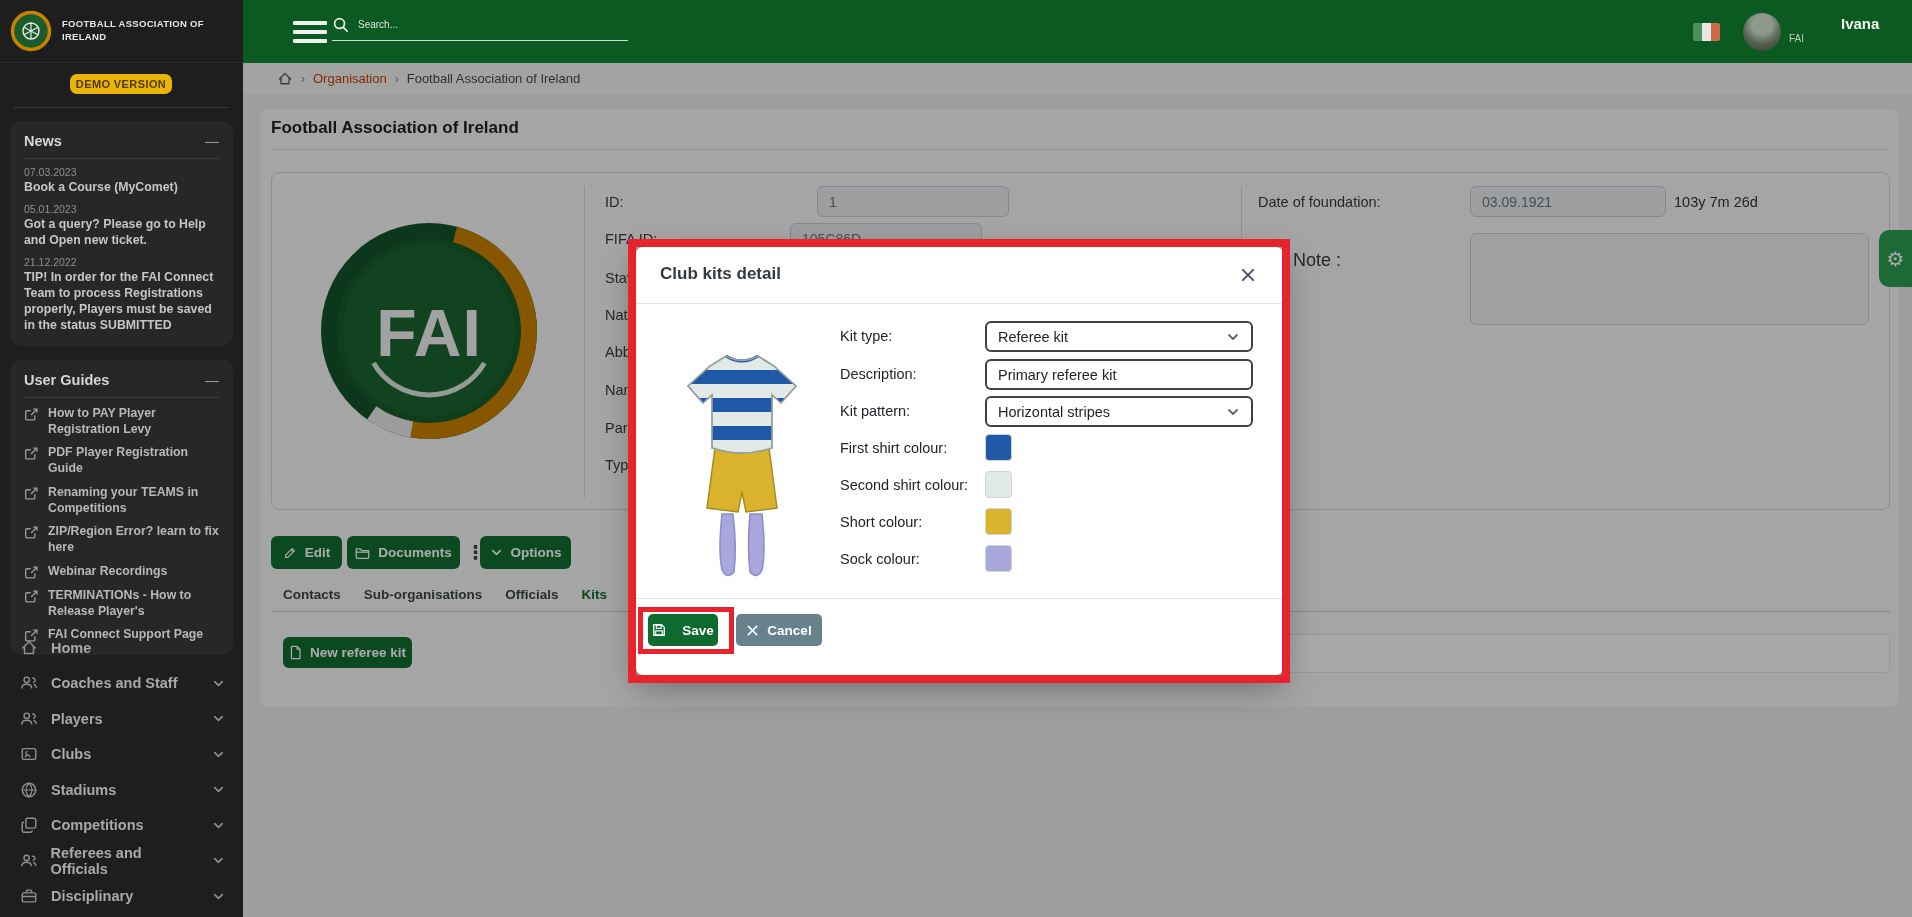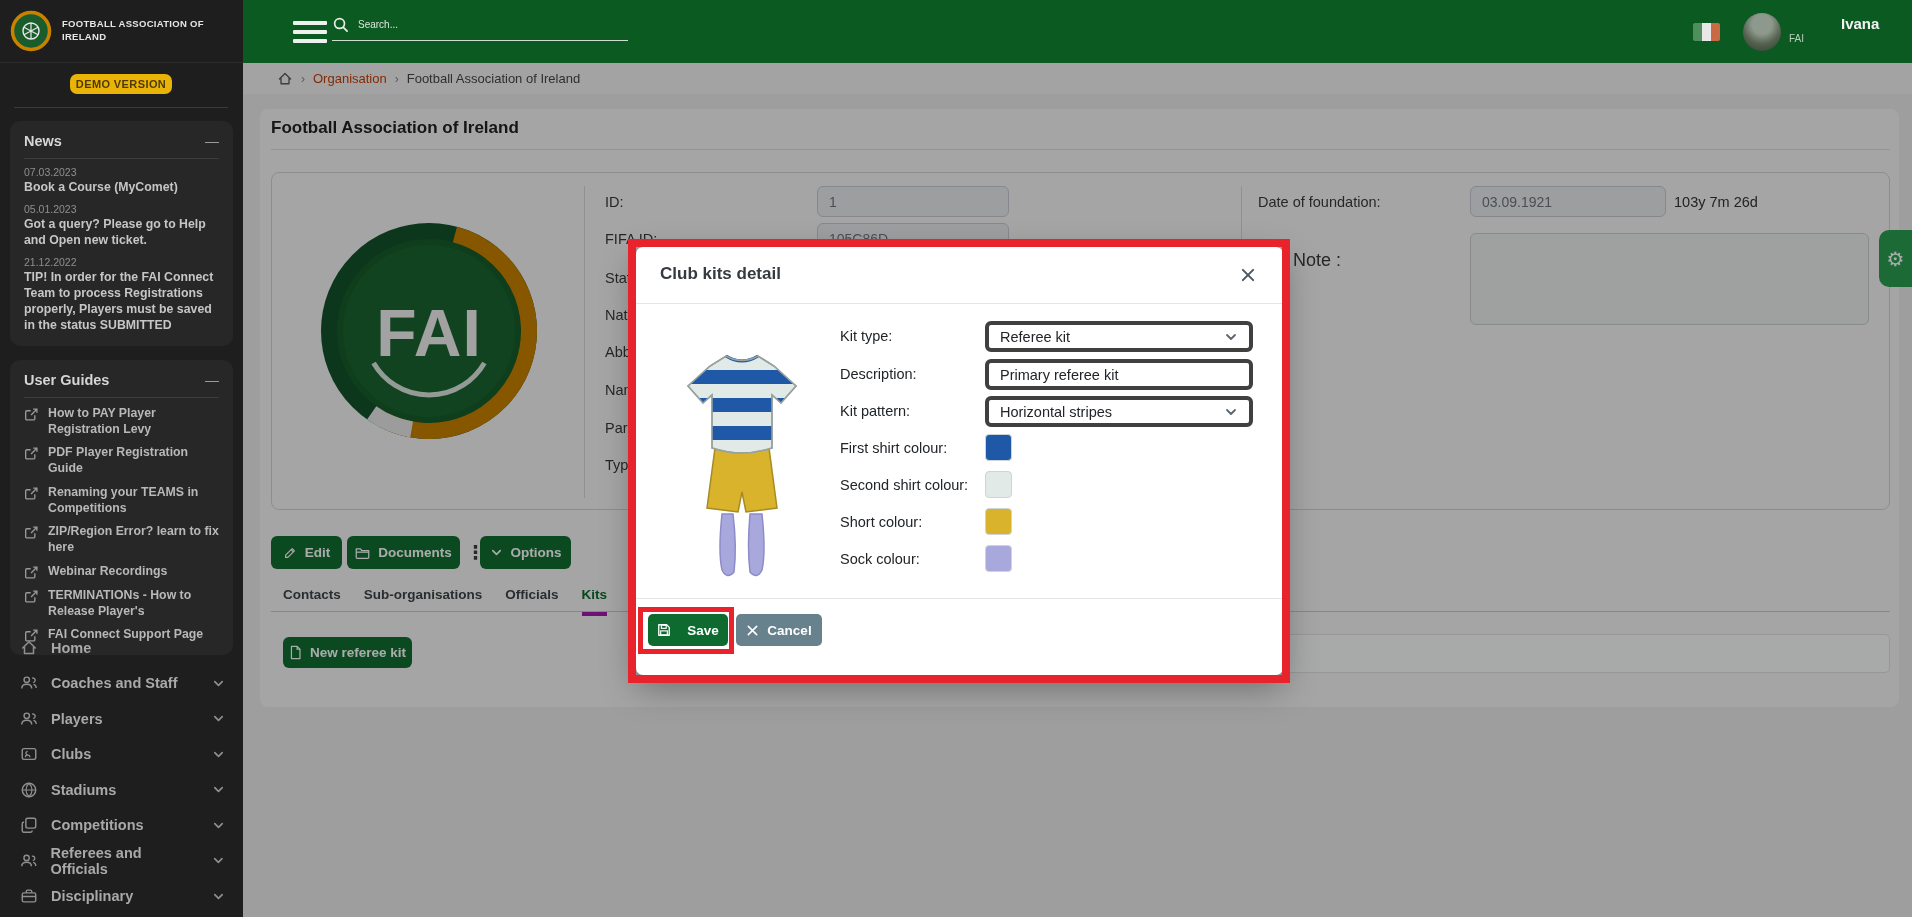--- a/index.html
+++ b/index.html
@@ -59,42 +59,42 @@
   .f-label{position:absolute;font-size:14.5px;color:#3a3a3a;white-space:nowrap}
   .f-input{position:absolute;width:192px;height:31px;background:#e9ecef;border:1px solid #c6ccd2;border-radius:6px;
     color:#6d767c;font-size:14px;padding:0 11px;font-family:inherit}
   textarea.f-area{position:absolute;background:#eef0f1;border:1px solid #c9cfd4;border-radius:6px;resize:none;font-family:inherit}
   .age-text{position:absolute;font-size:14.5px;color:#333}
   .gbtn{position:absolute;height:33px;background:#116e30;border:none;border-radius:6px;color:#fff;font-size:13.5px;
     font-weight:bold;display:flex;align-items:center;justify-content:center;gap:8px;cursor:pointer;font-family:inherit}
   .kebab{position:absolute;color:#3c3c3c;font-size:19px;font-weight:bold;cursor:pointer;line-height:1}
   .tabs{position:absolute;left:23px;top:478px;display:flex;gap:23px}
   .tab{font-size:13.5px;font-weight:bold;color:#3f4447;padding-bottom:9px;cursor:pointer}
-  .tab.active{color:#0d6b2f;border-bottom:5px solid #a21caf}
+  .tab.active{color:#0d6b2f;border-bottom:1px solid #a21caf}
   .tabs-hr{position:absolute;left:11px;top:502px;width:1619px;border-top:1px solid #c9c9c9}
   .strip{position:absolute;left:400px;top:525px;width:1230px;height:39px;background:#fbfcfd;border:1px solid #e2e2e2;border-radius:5px}
 
   .gear-btn{position:absolute;left:1879px;top:230px;width:33px;height:57px;background:#2aa052;border-radius:10px 0 0 10px;
     color:#fff;display:flex;align-items:center;justify-content:center;font-size:20px;cursor:pointer;z-index:2}
   .note-label{position:absolute;left:1293px;top:250px;font-size:18px;color:#3a3a3a;z-index:2}
 
   
   .backdrop{position:absolute;left:243px;top:63px;width:1669px;height:854px;background:rgba(0,0,0,.33);z-index:50}
   .modal{position:absolute;left:636px;top:247px;width:647px;height:428px;background:#fff;border-radius:7px;
     box-shadow:0 12px 34px rgba(0,0,0,.35);z-index:60}
   .m-title{position:absolute;left:24px;top:17px;font-size:17px;font-weight:bold;color:#343a40}
   .m-close{position:absolute;left:598px;top:14px;width:28px;height:28px;display:flex;align-items:center;justify-content:center;cursor:pointer}
   .m-hr{position:absolute;left:0;top:56px;width:647px;border-top:1px solid #e3e6e8}
   .m-label{position:absolute;left:204px;font-size:14.5px;color:#212529;white-space:nowrap}
-  .m-select,.m-input{position:absolute;left:349px;width:268px;height:31px;background:#fff;border:4px solid #404040;
+  .m-select,.m-input{position:absolute;left:349px;width:268px;height:31px;background:#fff;border:2px solid #404040;
     border-radius:6px;font-size:14.5px;color:#212529;padding:0 11px;display:flex;align-items:center;font-family:inherit}
   .m-select{justify-content:space-between;cursor:pointer}
   .swatch{position:absolute;left:349px;width:27px;height:27px;border:1px solid #cfd4d9;border-radius:4px;cursor:pointer}
   .m-foot-hr{position:absolute;left:0;top:351px;width:647px;border-top:1px solid #e3e6e8}
-  .btn-save{position:absolute;left:12px;top:367px;width:80px;height:32px;background:#0e6b30;border:none;border-radius:5px;
+  .btn-save{position:absolute;left:12px;top:367px;width:70px;height:32px;background:#0e6b30;border:none;border-radius:5px;
     color:#fff;font-size:13.5px;font-weight:bold;display:flex;align-items:center;justify-content:center;gap:16px;cursor:pointer;font-family:inherit}
   .btn-cancel{position:absolute;left:100px;top:367px;width:86px;height:32px;background:#67818d;border:none;border-radius:5px;
     color:#fff;font-size:13.5px;font-weight:bold;display:flex;align-items:center;justify-content:center;gap:8px;cursor:pointer;font-family:inherit}
 
   .anno-modal{position:absolute;left:628px;top:239px;width:662px;height:444px;border:8px solid #e8232b;z-index:70;pointer-events:none}
   .anno-save{position:absolute;left:2px;top:360px;width:96px;height:47px;border:5px solid #e8232b;z-index:5;pointer-events:none}
 </style>
 </head>
 <body>
 
@@ -361,21 +361,21 @@
         <circle cx="115" cy="115" r="86" fill="#1b6530"></circle>
         <path d="M170.4,147 A64,64 0 0 1 59.6,147" fill="none" stroke="rgba(255,255,255,0.85)" stroke-width="5"></path>
         <text x="115" y="140" text-anchor="middle" font-family="Liberation Sans, sans-serif" font-size="66" font-weight="bold" fill="#f2f2f2" letter-spacing="1">FAI</text>
       </svg>
       <div class="vdiv" style="left:312px"></div>
       <div class="vdiv" style="left:969px"></div>
 
       <span class="f-label" style="left:333px;top:21px">ID:</span>
       <input class="f-input" style="left: 545px; top: 13px;" readonly="" value="1">
       <span class="f-label" style="left:333px;top:58px">FIFA ID:</span>
-      <input class="f-input" style="left: 545px; top: 50px;" readonly="" value="105C86D">
+      <input class="f-input" style="left: 518px; top: 50px;" readonly="" value="105C86D">
       <span class="f-label" style="left:333px;top:97px">Status :</span>
       <input class="f-input" style="left: 545px; top: 89px;" readonly="" value="">
       <span class="f-label" style="left:333px;top:134px">Nation :</span>
       <input class="f-input" style="left: 545px; top: 126px;" readonly="" value="">
       <span class="f-label" style="left:333px;top:171px">Abbreviation :</span>
       <input class="f-input" style="left: 545px; top: 163px;" readonly="" value="">
       <span class="f-label" style="left:333px;top:209px">Name :</span>
       <input class="f-input" style="left: 545px; top: 201px;" readonly="" value="">
       <span class="f-label" style="left:333px;top:247px">Parent team :</span>
       <input class="f-input" style="left: 545px; top: 239px;" readonly="" value="">

